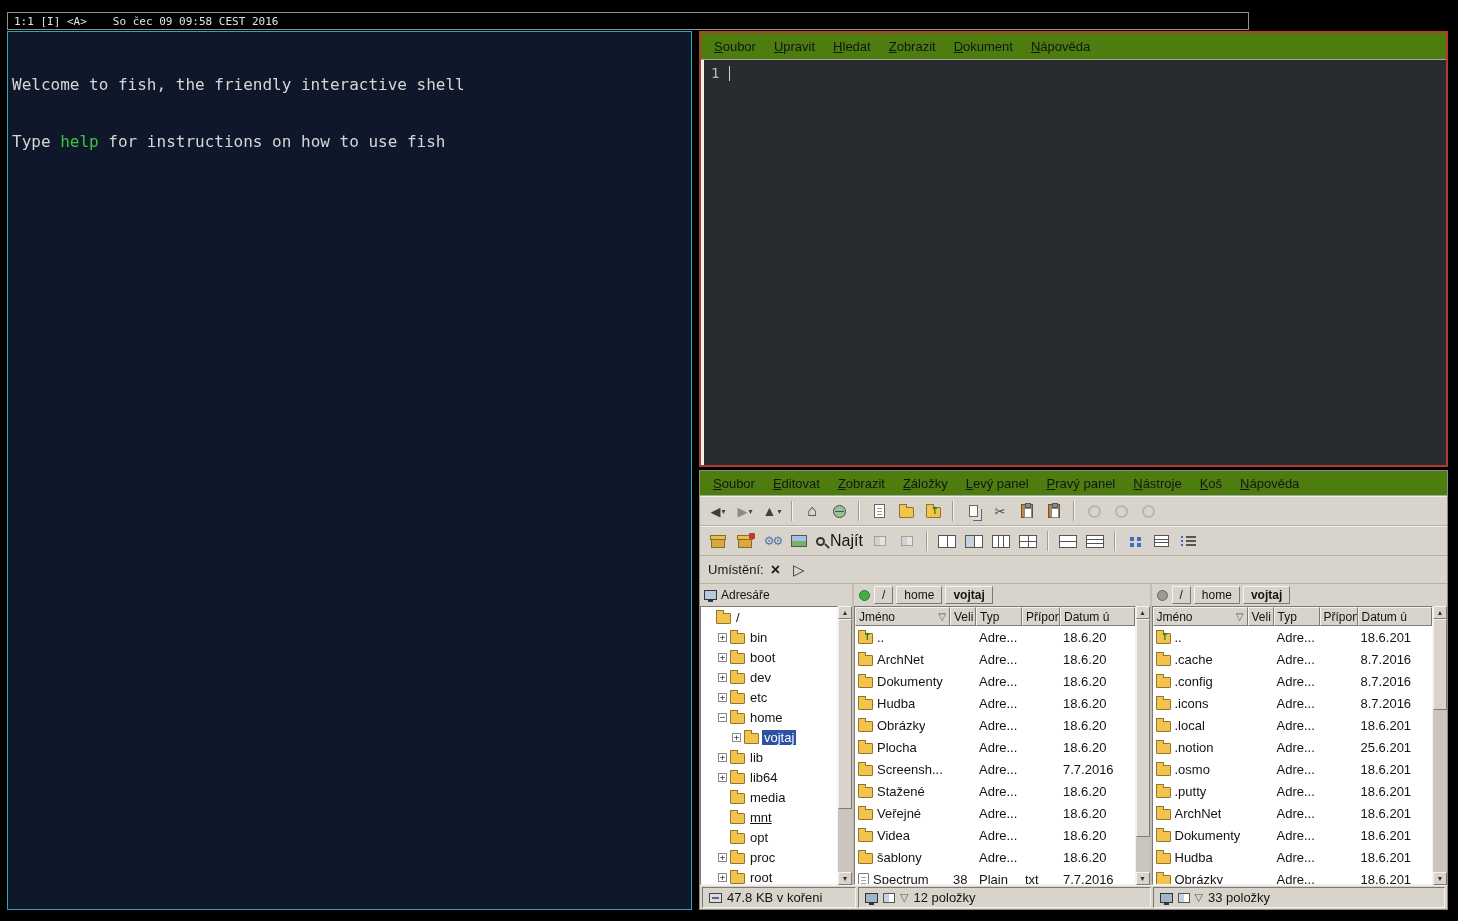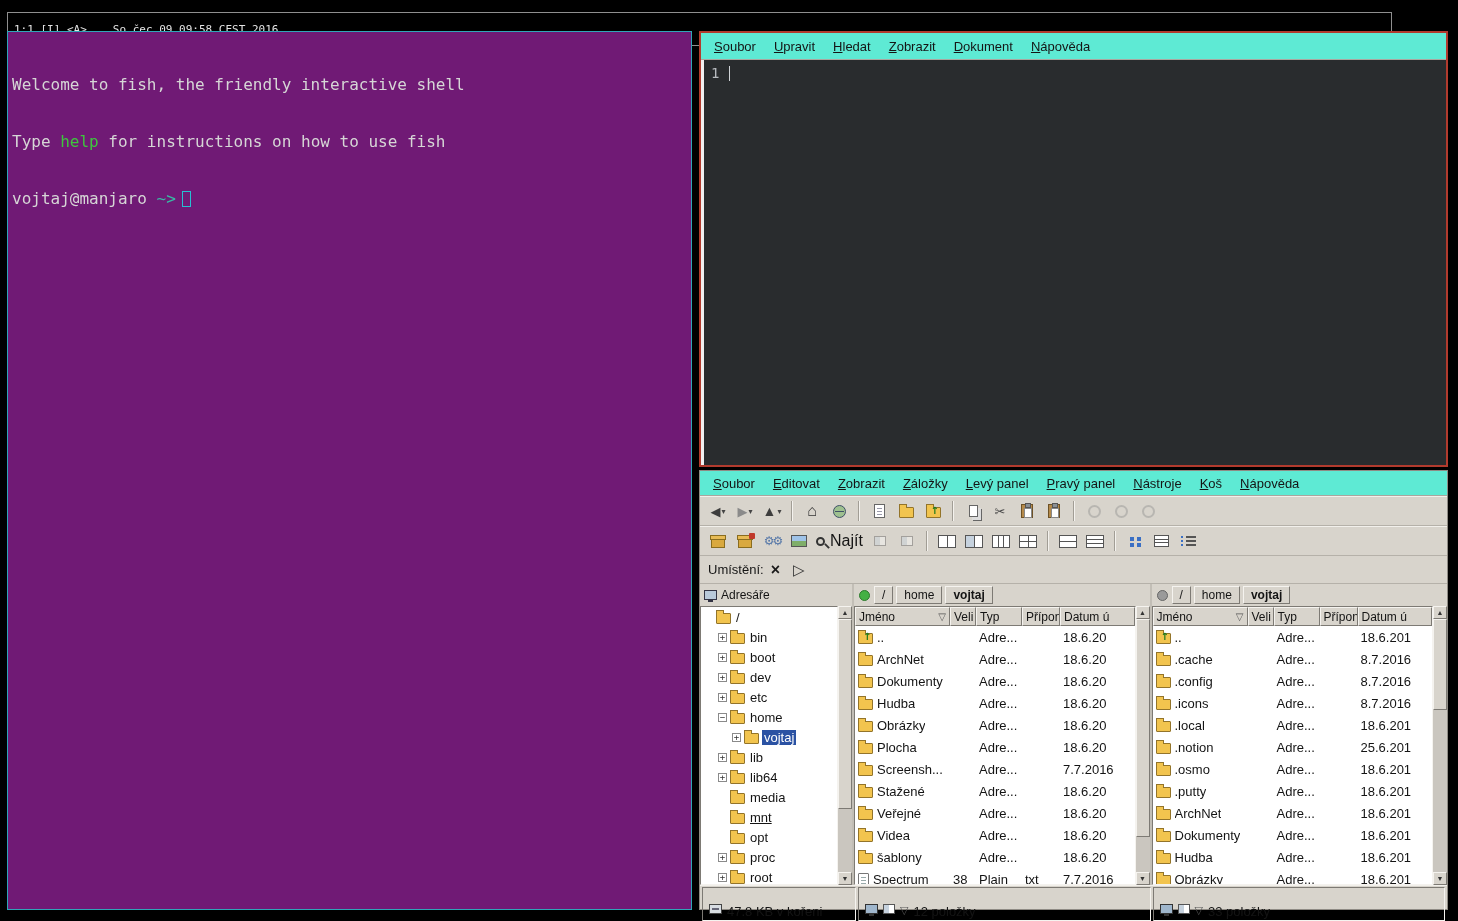--- a/index.html
+++ b/index.html
@@ -1,33 +1,33 @@
 <!DOCTYPE html>
 <html><head>
 <meta charset="utf-8">
 <style>
   *{box-sizing:border-box;margin:0;padding:0}
   html,body{width:1458px;height:921px;background:#000;overflow:hidden;
     font-family:"Liberation Sans",sans-serif;}
   
-  #topbar{position:absolute;left:7px;top:12px;width:1385px;height:18px;
+  #topbar{position:absolute;left:7px;top:12px;width:1242px;height:18px;
     border:1px solid #8f8f8f;background:#000;color:#e4e4e4;
-    font:11px "DejaVu Sans Mono",monospace;display:flex;align-items:center;gap:26px;padding:16px 6px}
+    font:11px "DejaVu Sans Mono",monospace;display:flex;align-items:center;gap:26px;padding:0 6px}
   
-  #terminal{position:absolute;left:7px;top:31px;width:685px;height:879px;background:#701a75;
+  #terminal{position:absolute;left:7px;top:31px;width:685px;height:879px;background:#0f172a;
     border:1px solid #2fa6b8;padding:5px 2px 0 4px;
     font:16px/19px "DejaVu Sans Mono",monospace;color:#d6d6d6;white-space:pre}
   .green{color:#3ec53e}
   .tealtxt{color:#38b9a4}
   .prompt-cursor{display:inline-block;width:9px;height:16px;border:1px solid #27c0d2;
     vertical-align:-3px;margin-left:6px}
   
   #editor{position:absolute;left:699px;top:31px;width:749px;height:436px;
     border:2px solid #b23b2e;background:#292c2e;display:flex;flex-direction:column}
-  .menubar{background:#5eead4;border-bottom:1px solid #aaa69e;display:flex;align-items:center;
+  .menubar{background:#4d7c0f;border-bottom:1px solid #aaa69e;display:flex;align-items:center;
     padding-left:4px;flex:none}
   #editor .menubar{height:27px}
   .mi{padding:4px 9px;font-size:13px;color:#151515;white-space:nowrap}
   .mi u{text-decoration:underline}
   #editor-body{flex:1;position:relative;background:#292c2e;min-height:0}
   .editor-strip{position:absolute;left:0;top:0;bottom:0;width:3px;background:#f1f1f1}
   .line-num{position:absolute;left:10px;top:5px;color:#b7bbbf;font:14px "DejaVu Sans Mono",monospace}
   .caret{position:absolute;left:28px;top:6px;width:1px;height:15px;background:#cfd3d6}
   
   #fm{position:absolute;left:699px;top:470px;width:749px;height:440px;background:#d8d4cc;
@@ -145,35 +145,34 @@
   .frow{height:22px;display:flex;align-items:center;font-size:13px}
   .cell{padding:0 3px;overflow:hidden;white-space:nowrap}
   .c0{flex:0 0 95px;display:flex;align-items:center;gap:4px}
   .c1{flex:0 0 26px;display:flex;justify-content:flex-start}
   .c2{flex:0 0 46px}
   .c3{flex:0 0 38px}
   .c4{flex:1 1 auto}
   .fname{overflow:hidden;white-space:nowrap}
   
   .statusbar{height:24px;display:flex;flex:none;border-top:1px solid #f2f0eb;background:#d8d4cc;padding:1px}
-  .stsec{display:flex;gap:5px;padding:16px 6px;margin:0 1px;font-size:13px;overflow:hidden;white-space:nowrap;
+  .stsec{display:flex;align-items:center;gap:5px;padding:6px 6px;margin:0 1px;font-size:13px;overflow:hidden;white-space:nowrap;
     border:1px solid;border-color:#7d7a74 #f5f3ef #f5f3ef #7d7a74}
 </style>
 </head>
 <body>
 
 <div id="topbar">
   <span>1:1 [I] &lt;A&gt;</span>
   <span>So čec 09 09:58 CEST 2016</span>
 </div>
 
 <div id="terminal">
   <div>Welcome to fish, the friendly interactive shell</div>
   <div><span>Type </span><span class="green">help</span><span> for instructions on how to use fish</span></div>
-  <div><span>vojtaj@manjaro</span><span> </span><span class="tealtxt">~&gt;</span><span class="prompt-cursor"></span></div>
 </div>
 
 <div id="editor">
   <div class="menubar" id="editor-menu">
       <div class="mi"><u>S</u>oubor</div>
       <div class="mi"><u>U</u>pravit</div>
       <div class="mi"><u>H</u>ledat</div>
       <div class="mi"><u>Z</u>obrazit</div>
       <div class="mi"><u>D</u>okument</div>
       <div class="mi"><u>N</u>ápověda</div>

